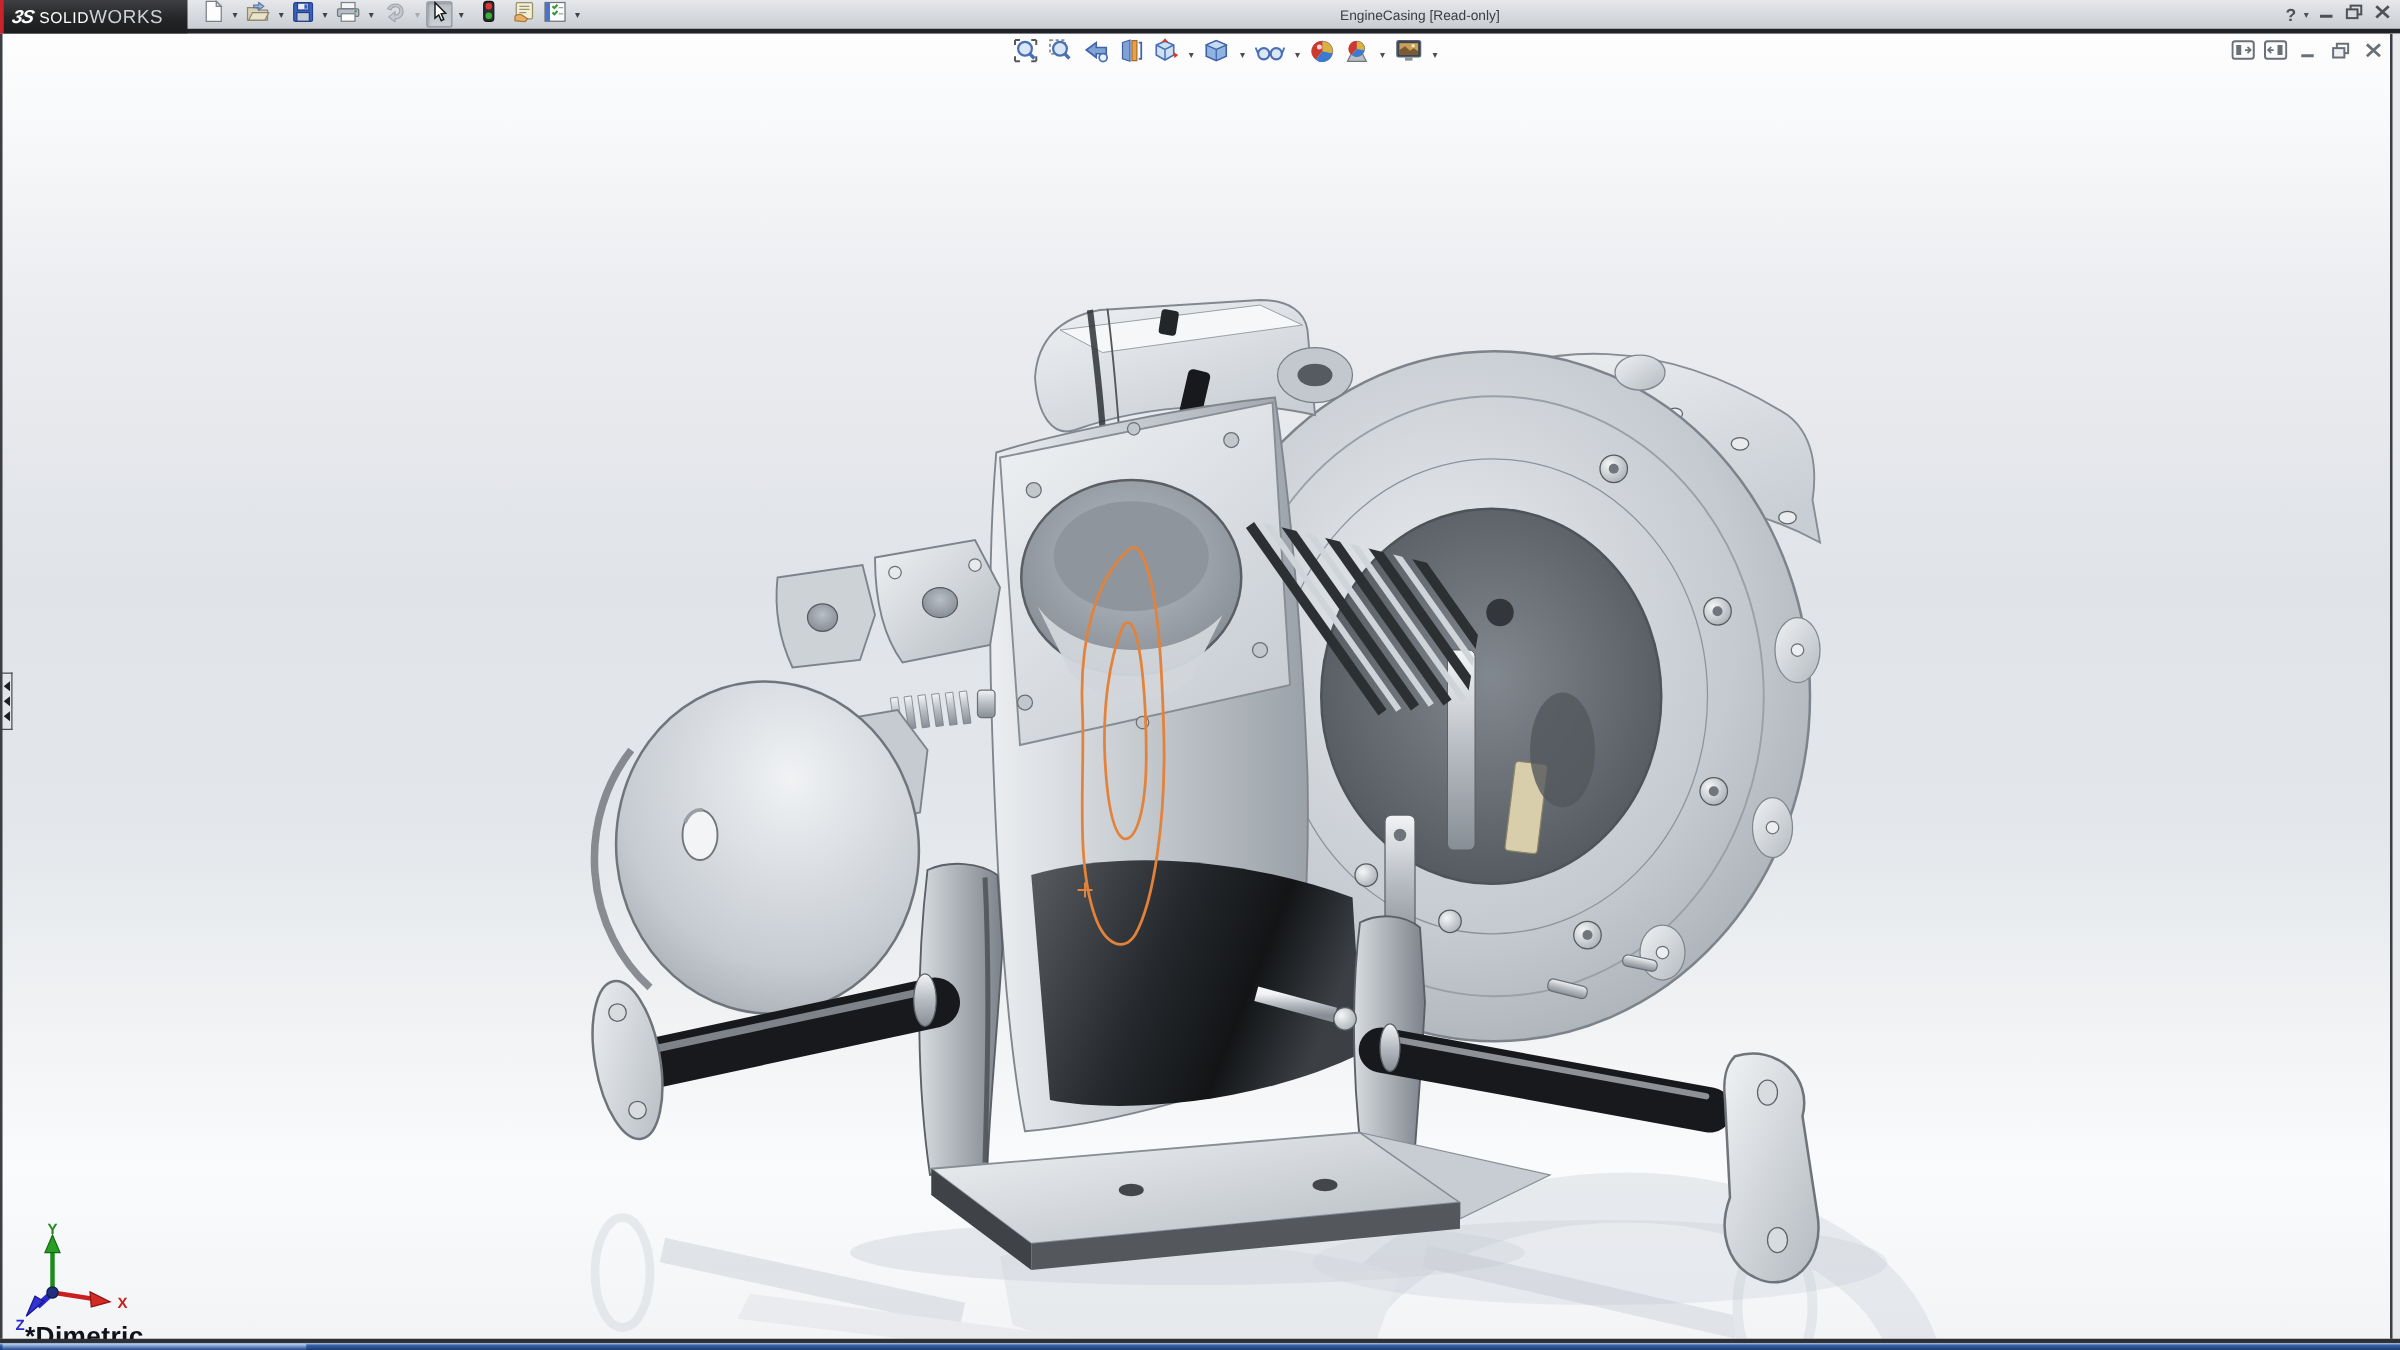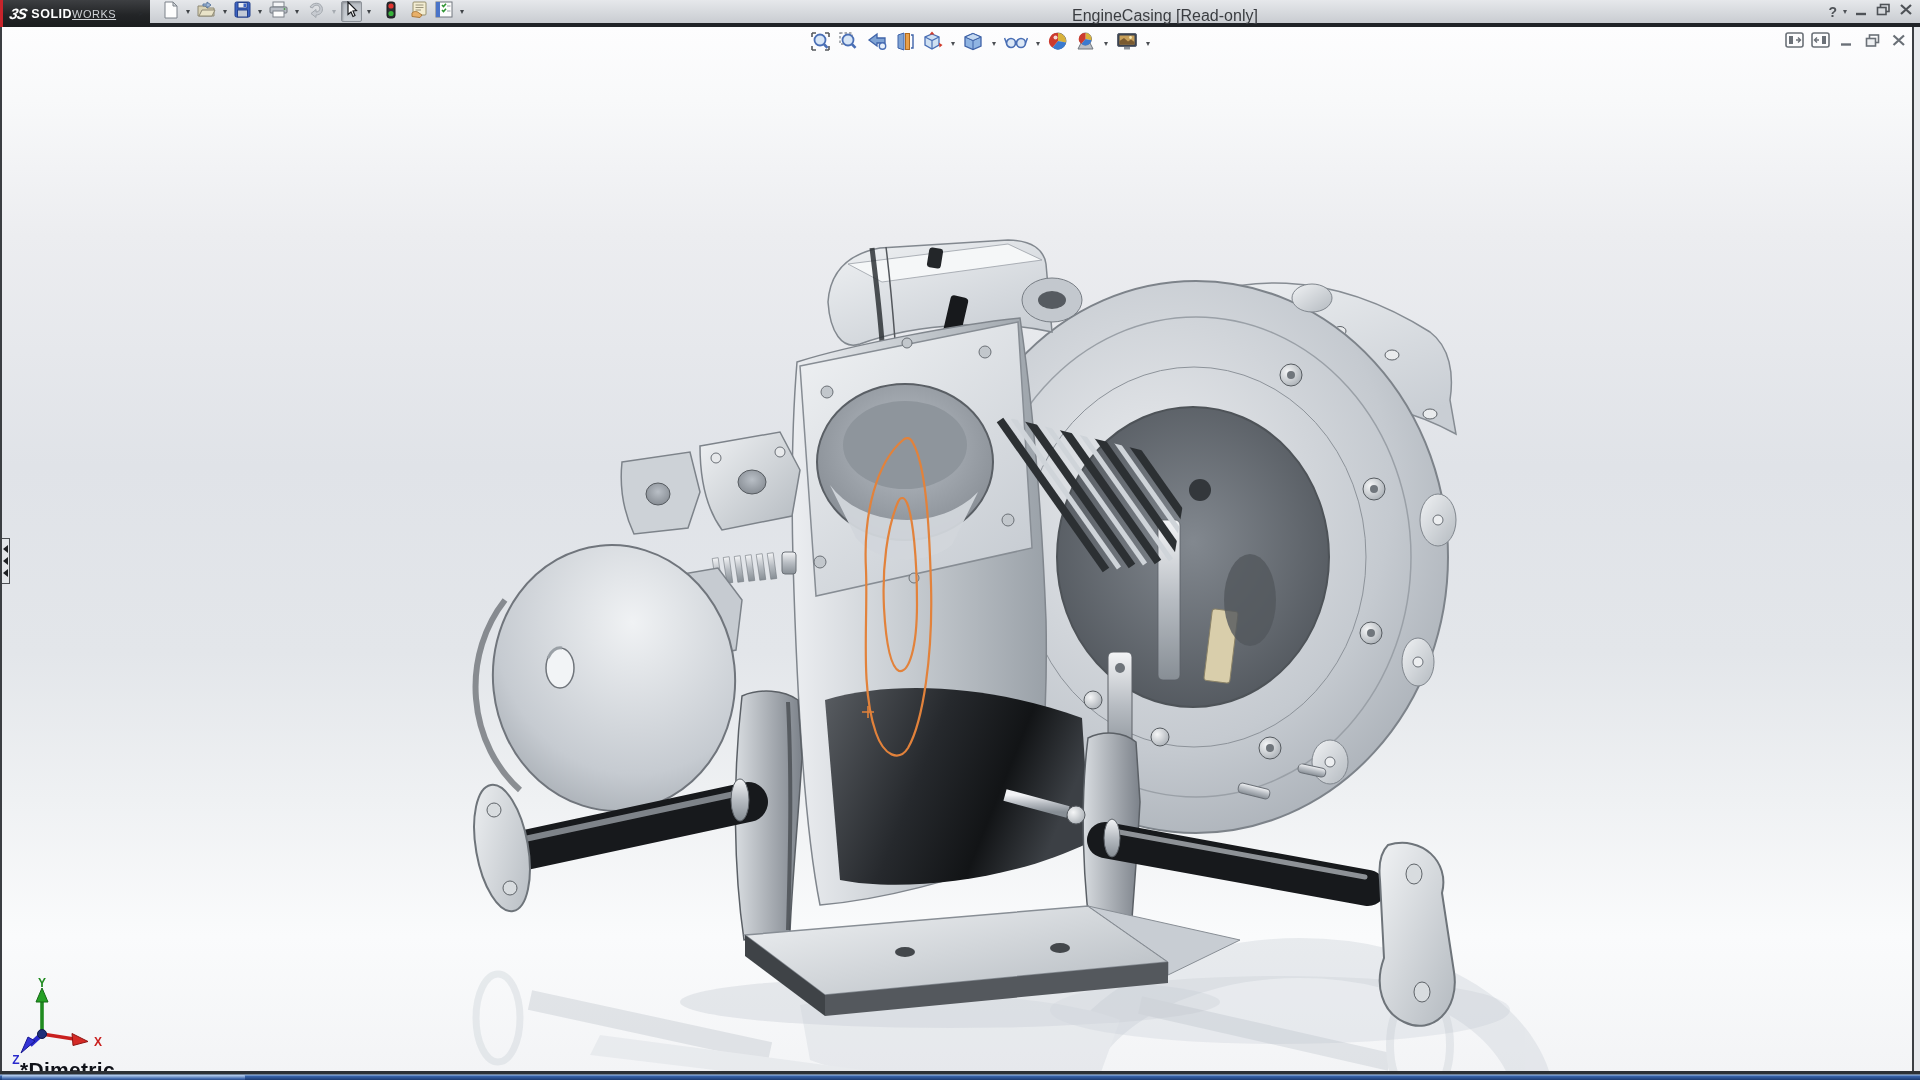--- a/index.html
+++ b/index.html
@@ -10,22 +10,22 @@
   
   .titlebar { position:absolute; left:0; top:0; width:1920px; height:27px;
     background:linear-gradient(180deg,#e6e8eb 0%,#d6d9dd 55%,#c9ccd1 100%);
     border-bottom:4px solid #202327; }
   .logo-block { position:absolute; left:0; top:0; width:150px; height:27px;
     background:linear-gradient(180deg,#3d3f42 0%,#232527 55%,#1b1d1f 100%);
     display:flex; align-items:center; padding-left:10px; }
   .logo-red { position:absolute; left:0; top:0; width:3px; height:27px; background:#c8242b; }
   .logo-mark { color:#fff; font-style:italic; font-weight:bold; font-size:15px;
     transform:skewX(-12deg); margin-right:5px; letter-spacing:-1px; }
-  .logo-bold { color:#fff; font-weight:bold; font-size:12.5px; letter-spacing:.5px; }
-  .logo-light { color:#cfd2d6; font-weight:normal; font-size:11px; letter-spacing:.5px;text-decoration:underline; }
+  .logo-bold { color:#fff; font-weight:normal; font-size:12.5px; letter-spacing:.5px; }
+  .logo-light { color:#cfd2d6; font-weight:normal; font-size:15px; letter-spacing:.5px; }
   .logo-flyout { position:absolute; left:139px; top:8px; font-size:9px; color:#26292c; }
 
   .std-toolbar { position:absolute; left:160px; top:0; height:23px;
     display:flex; align-items:center; gap:2px; }
   .tb-btn { height:21px; display:flex; align-items:center; padding:0 2px; border-radius:2px; }
   .tb-btn.pressed { background:linear-gradient(180deg,#b9bec5,#ccd1d6);
     border:1px solid #8d9299; box-shadow:inset 1px 1px 2px rgba(0,0,0,.25); }
   .tb-dd { font-size:8px; color:#3f4347; padding:0 3px; }
   .tb-dd.dis { color:#a6abb1; }
   .tb-sep { width:6px; }
@@ -183,21 +183,21 @@
               <path d="M7,4 l1.5,1.5 L11,2.8" stroke="#2f9432" stroke-width="1.6" fill="none"></path>
               <path d="M7,9 l1.5,1.5 L11,7.8" stroke="#2f9432" stroke-width="1.6" fill="none"></path>
               <line x1="12" y1="5" x2="15.5" y2="5" stroke="#9aa0a8"></line>
               <line x1="12" y1="10" x2="15.5" y2="10" stroke="#9aa0a8"></line>
             </svg>
         </span>
       </div>
       <span class="tb-dd">▾</span>
     </div>
 
-    <div style="position:absolute; left:1072px; top:7px; font-size:16px; color:#3a3d41;">EngineCasing [Read-only]</div>
+    <div style="position:absolute; left:1072px; top:7px; font-size:11px; color:#3a3d41;">EngineCasing [Read-only]</div>
 
     <div class="win-controls">
       <span class="wc-help">?</span>
       <span class="wc-dd">▾</span>
       <span>
         <svg width="16" height="14" viewBox="0 0 16 14">
             <line x1="3" y1="11" x2="13" y2="11" stroke="#4e5257" stroke-width="2.4"></line>
           </svg>
       </span>
       <span>

